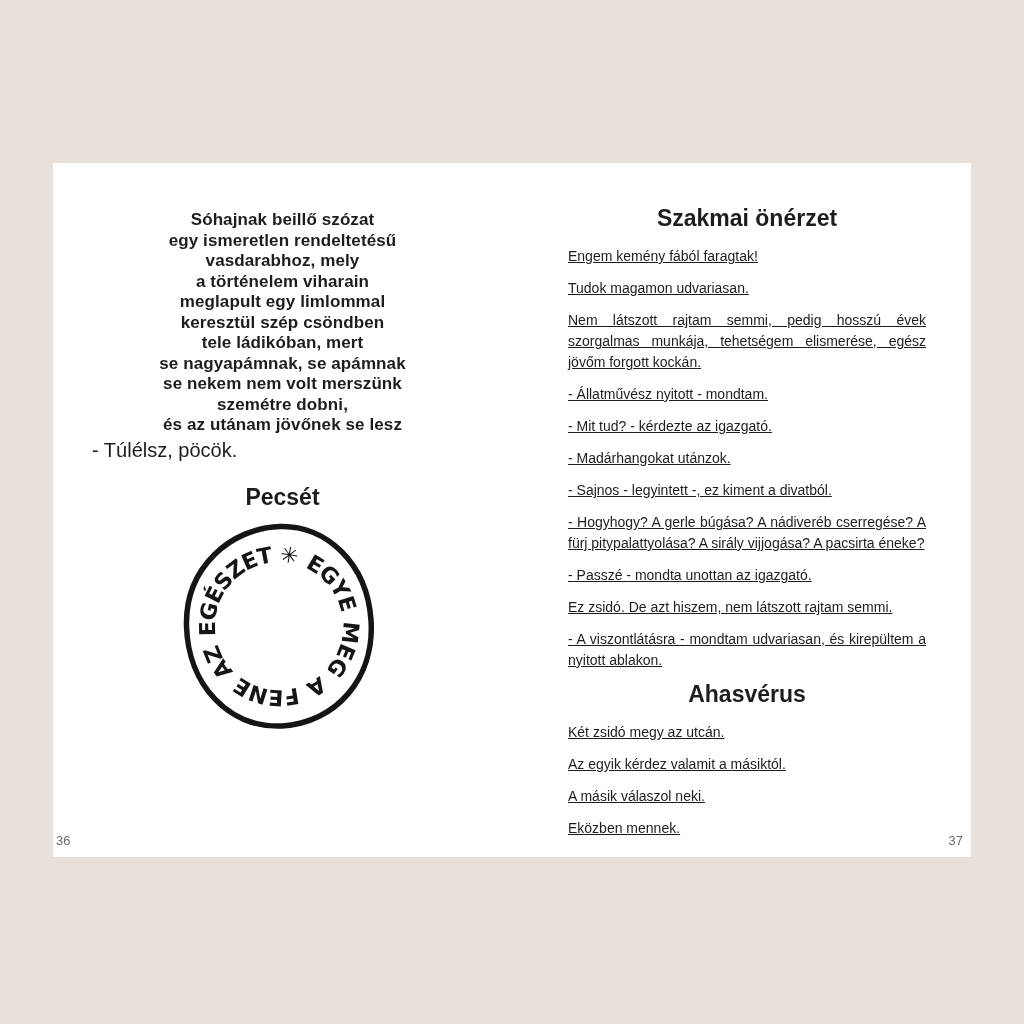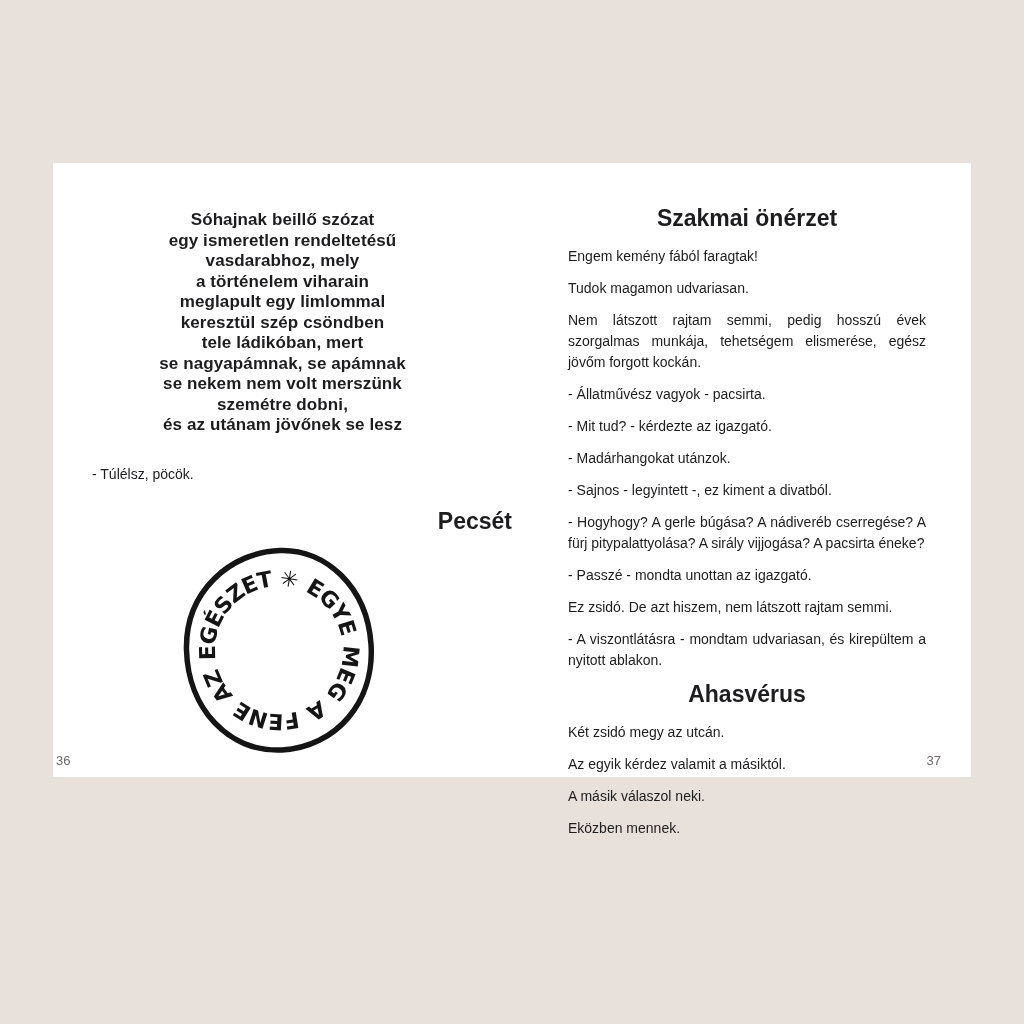--- a/index.html
+++ b/index.html
@@ -6,43 +6,43 @@
     --bg:#e8e0da; --page:#ffffff; --ink:#1d1d1f; --pagenum:#6e6a68; --stamp:#151515;
   }
   html,body{margin:0;padding:0;}
   body{
     width:1024px;height:1024px;position:relative;overflow:hidden;
     background:var(--bg);
     font-family:"Liberation Sans",sans-serif;
     color:var(--ink);
   }
   .spread{
-    position:absolute;left:53px;top:163px;width:918px;height:614px;
+    position:absolute;left:53px;top:163px;width:918px;height:694px;
     background:var(--page);
   }
   .page{position:absolute;top:0;height:100%;width:459px;}
   .page-left{left:0;}
   .page-right{left:459px;}
 
   
   .poem{margin-top:47px;text-align:center;font-weight:700;font-size:17px;line-height:20.5px;letter-spacing:.1px;}
-  .attribution{margin:28px 0 0 39px;font-size:14px;line-height:21px;}
+  .attribution{margin:4px 0 0 39px;font-size:20px;line-height:21px;}
   .heading{font-weight:700;font-size:23px;line-height:24px;margin:0;}
-  .heading-pecset{text-align:right;margin-top:24px;}
+  .heading-pecset{text-align:center;margin-top:24px;}
   .stamp-wrap{margin-top:7px;margin-left:121px;width:210px;height:220px;}
   .stamp-ring{fill:none;stroke:var(--stamp);stroke-width:5.5;stroke-linejoin:round;stroke-linecap:round;}
   .stamp-text{font-family:"DejaVu Sans",sans-serif;font-weight:700;font-size:22px;fill:var(--stamp);letter-spacing:2px;word-spacing:2px;}
 
   
   .rp-content{padding:43px 45px 0 56px;}
   .heading-center{text-align:center;margin:0 0 16px 0;}
-  .para{margin:0 0 11px 0;font-size:14px;line-height:21px;text-align:justify;}
+  .para{margin:0 0 11px 0;font-size:14px;line-height:21px;text-align:justify;text-decoration:underline;}
   .pagenum{position:absolute;bottom:9px;font-size:13px;color:var(--pagenum);}
   .pagenum-left{left:3px;}
-  .pagenum-right{right:30px;}
+  .pagenum-right{right:8px;}
 </style>
 </head>
 <body>
 
 <div class="spread">
 
   <section class="page page-left">
     <div class="poem">
       <div>Sóhajnak beillő szózat</div>
       <div>egy ismeretlen rendeltetésű</div>
@@ -74,21 +74,21 @@
     <div class="pagenum pagenum-left">36</div>
   </section>
 
   <section class="page page-right">
     <div class="rp-content">
       <div class="heading heading-center">Szakmai önérzet</div>
 
       <p class="para">Engem kemény fából faragtak!</p>
       <p class="para">Tudok magamon udvariasan.</p>
       <p class="para">Nem látszott rajtam semmi, pedig hosszú évek szorgalmas munkája, tehetségem elismerése, egész jövőm forgott kockán.</p>
-      <p class="para">- Állatművész vagyok - pacsirta.</p>
+      <p class="para">- Állatművész nyitott - mondtam.</p>
       <p class="para">- Mit tud? - kérdezte az igazgató.</p>
       <p class="para">- Madárhangokat utánzok.</p>
       <p class="para">- Sajnos - legyintett -, ez kiment a divatból.</p>
       <p class="para">- Hogyhogy? A gerle búgása? A nádiveréb cserregése? A fürj pitypalattyolása? A sirály vijjogása? A pacsirta éneke?</p>
       <p class="para">- Passzé - mondta unottan az igazgató.</p>
       <p class="para">Ez zsidó. De azt hiszem, nem látszott rajtam semmi.</p>
       <p class="para">- A viszontlátásra - mondtam udvariasan, és kirepültem a nyitott ablakon.</p>
 
       <div class="heading heading-center">Ahasvérus</div>
 

